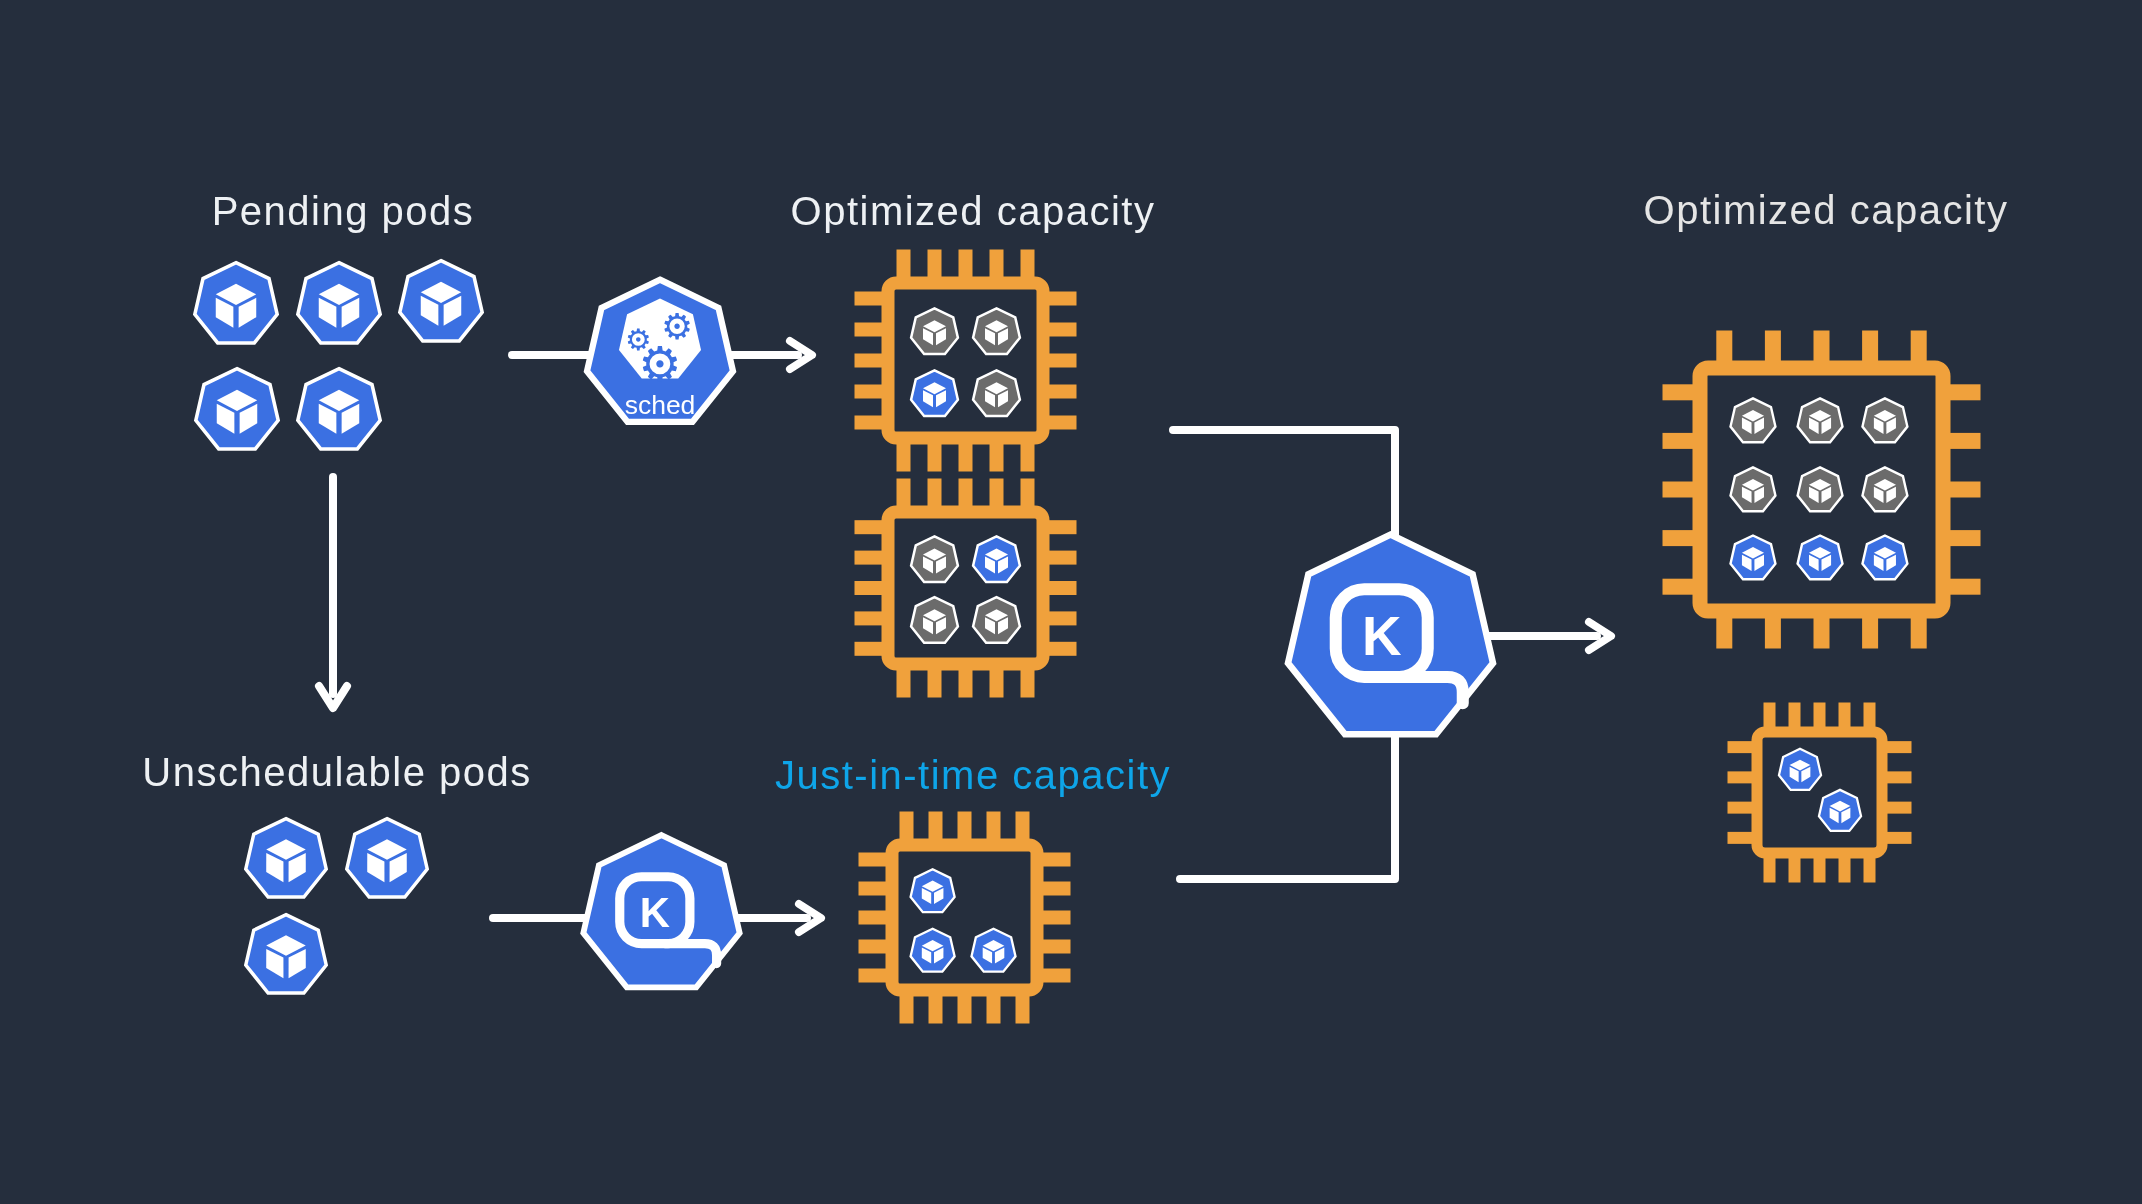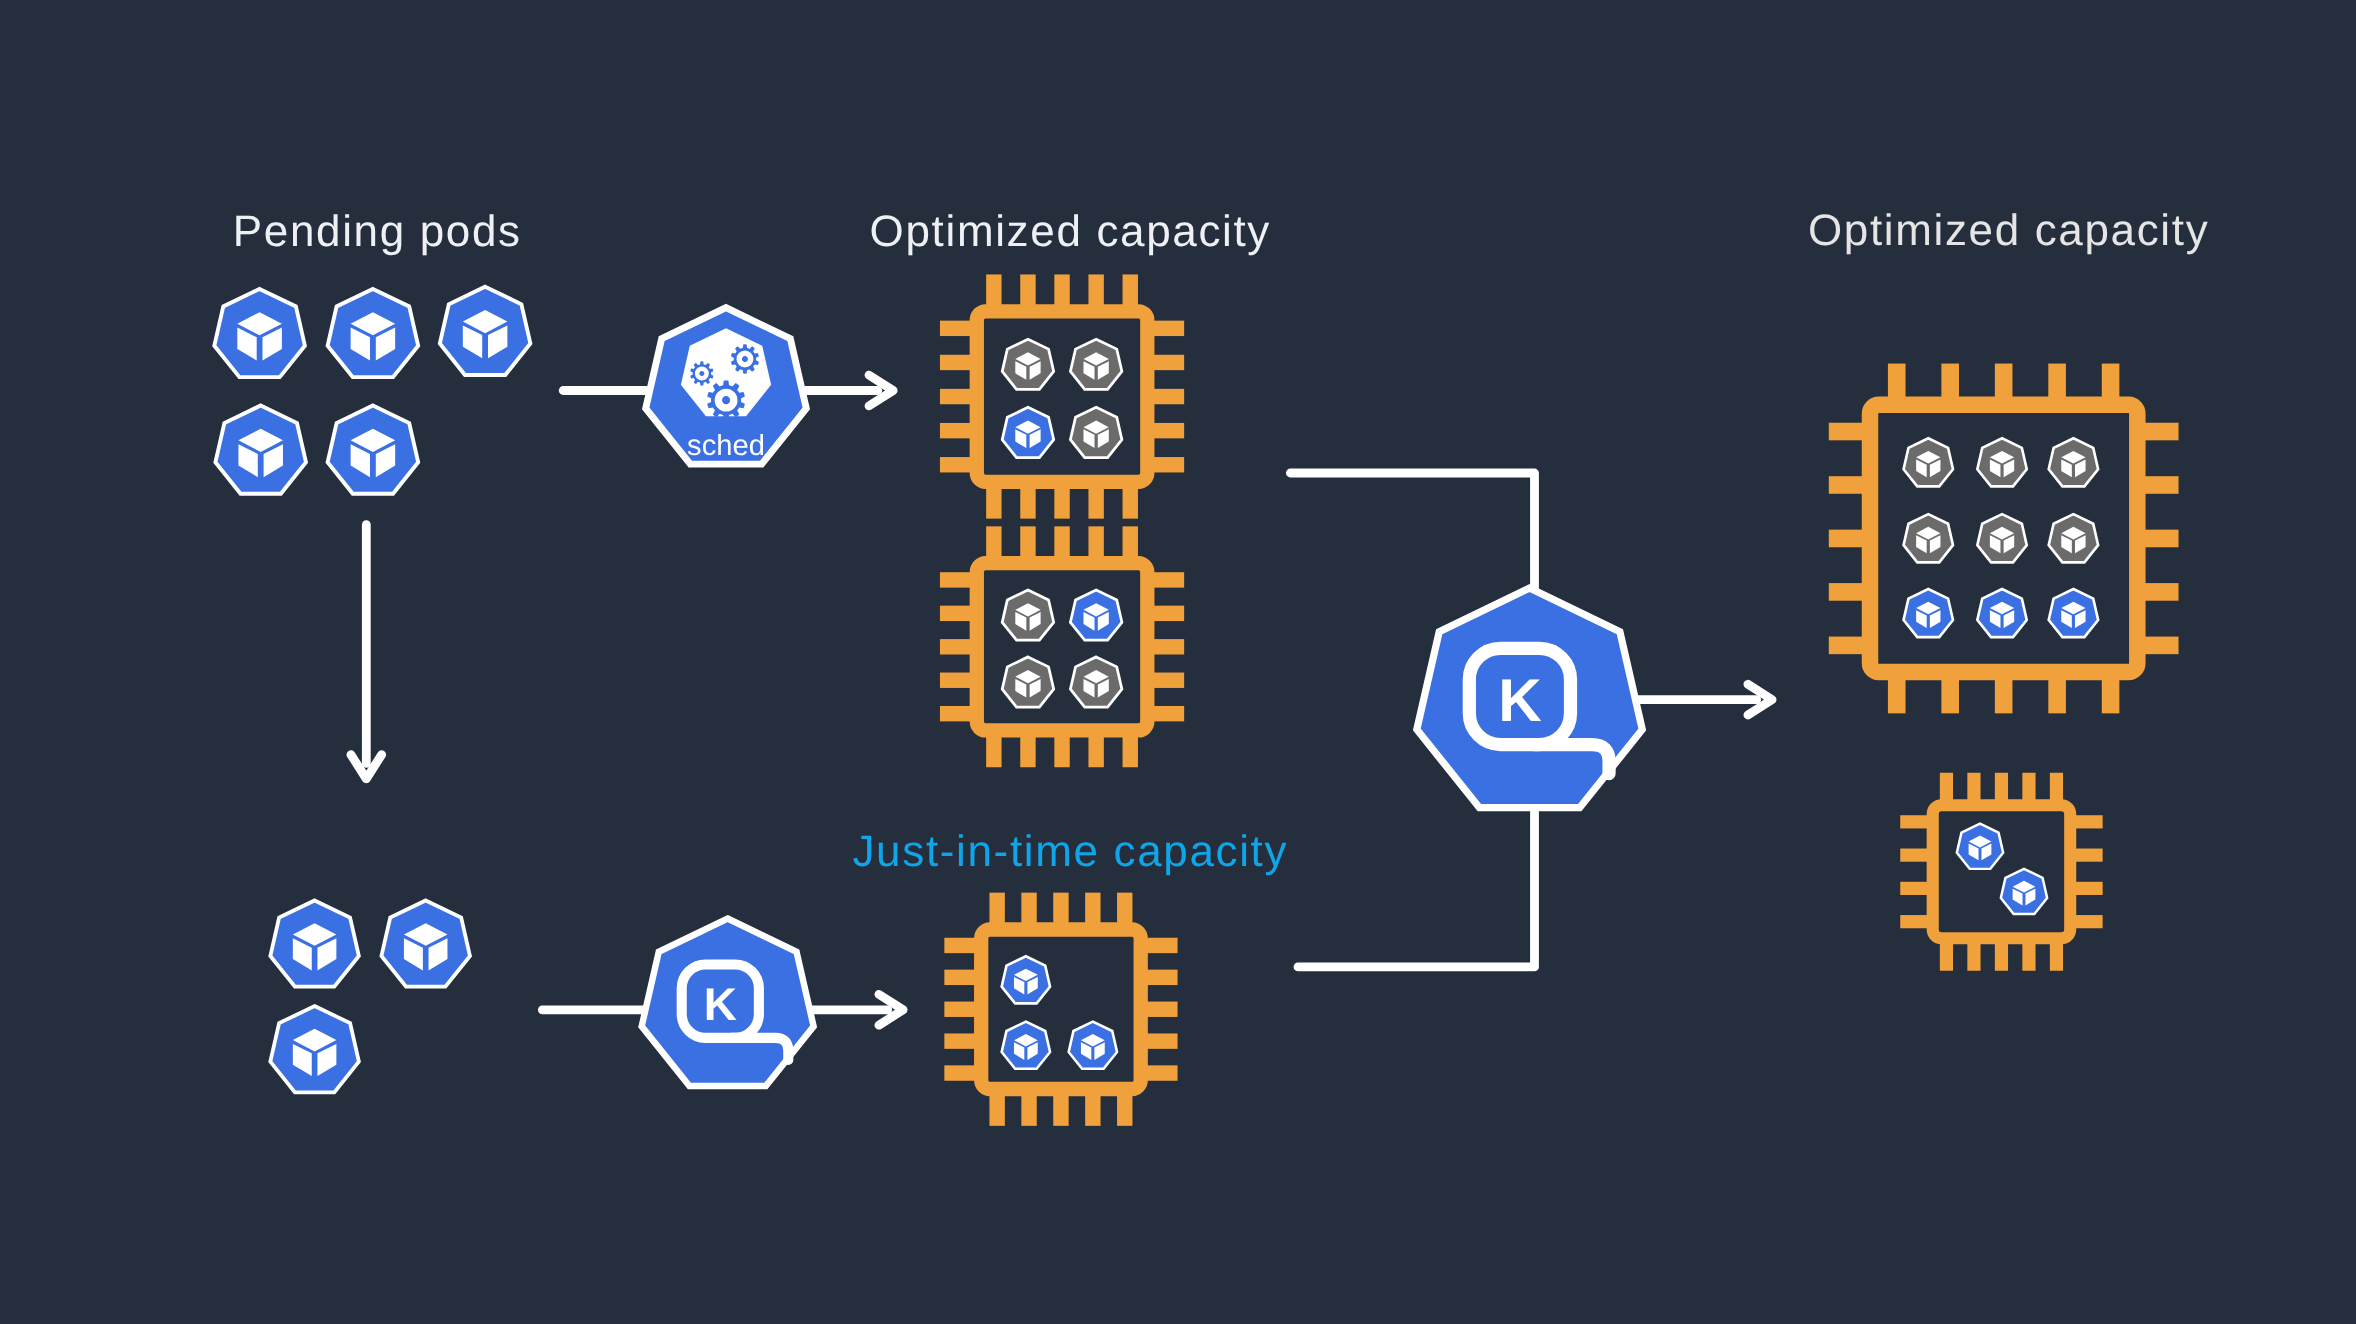--- a/index.html
+++ b/index.html
@@ -32,20 +32,21 @@
       <polyline points="1173,430 1395,430 1395,545"></polyline>
       <polyline points="1180,879 1395,879 1395,728"></polyline>
       <line x1="1482" y1="636" x2="1597" y2="636"></line>
       <path d="M1589 622 L1611 636 L1589 650"></path>
     </g>
   </svg>
 
   <div class="label" id="lbl-pending" style="color: rgb(238, 241, 244);">Pending pods</div>
   <div class="label" id="lbl-existing" style="color: rgb(238, 241, 244);">Optimized capacity</div>
   <div class="label" id="lbl-optimized" style="color: #e5e5e5;">Optimized capacity</div>
+  <div class="label" id="lbl-unschedulable" style="color: rgb(238, 241, 244);">Unschedulable pods</div>
   <div class="label" id="lbl-jit" style="color: #0ea5e9;">Just-in-time capacity</div>
 
   <div class="layer" id="cluster-pending">
       <svg style="position:absolute;left:192px;top:260px" width="88" height="88" viewBox="0 0 100 100">
         <polygon points="50,3 87.5,21.1 96.8,61.7 70.8,94.2 29.2,94.2 3.2,61.7 12.5,21.1" fill="#3b70e2" stroke="#fff" stroke-width="4"></polygon>
         <polygon points="50,27 73,39 50,51 27,39" fill="#fff"></polygon>
         <polygon points="27,43 47,53 47,77 27,65" fill="#fff"></polygon>
         <polygon points="73,43 53,53 53,77 73,65" fill="#fff"></polygon>
       </svg>
       <svg style="position:absolute;left:295px;top:260px" width="88" height="88" viewBox="0 0 100 100">

